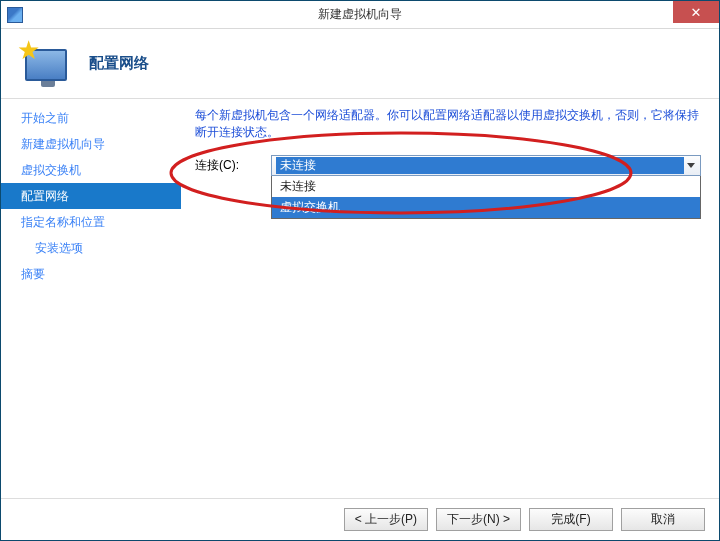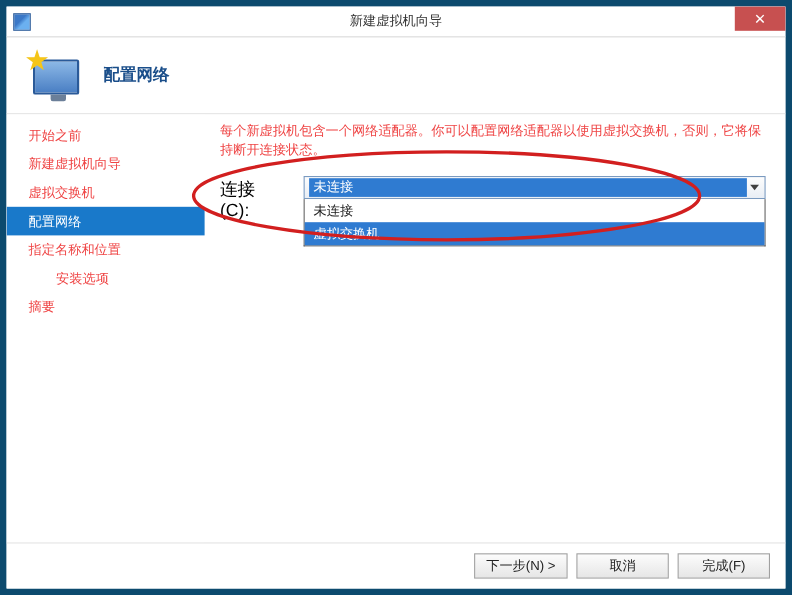--- a/index.html
+++ b/index.html
@@ -6,21 +6,21 @@
   body {
     margin: 0;
     font-family: "Microsoft YaHei", "Segoe UI", Tahoma, sans-serif;
     font-size: 12px;
     background: #999;
   }
   .window {
     width: 720px;
     height: 541px;
     background: #fff;
-    border: 6px solid #0c4a6e;
+    border: 1px solid #0c4a6e;
     position: relative;
     display: flex;
     flex-direction: column;
   }
   .titlebar {
     height: 28px;
     background: #fff;
     border-bottom: 1px solid #d9d9d9;
     display: flex;
     align-items: center;
@@ -105,52 +105,51 @@
     overflow: hidden;
     position: relative;
   }
   .sidebar {
     width: 180px;
     background: #fff;
     padding-top: 6px;
   }
   .nav-item {
     padding: 4px 10px 4px 20px;
-    color: #ef4444;
+    color: #3b82f6;
     cursor: pointer;
     font-size: 12px;
     line-height: 18px;
   }
   .nav-item.selected {
     background: #1979ca;
     color: #fff;
   }
   .nav-item.sub {
-    padding-left: 45px;
+    padding-left: 34px;
   }
   .content {
     flex: 1;
     padding: 8px 18px 8px 14px;
     position: relative;
   }
   .content-desc {
     font-size: 12px;
-    color: #ef4444;
+    color: #1d4ed8;
     line-height: 17px;
-    font-family: Liberation Mono, monospace;
   }
   .connect-row {
     margin-top: 14px;
     display: flex;
     align-items: flex-start;
   }
   .connect-label {
     width: 56px;
     padding-top: 2px;
-    font-size: 16px;
+    font-size: 12px;
   }
   .combo-wrap {
     flex: 1;
     position: relative;
     margin-left: 20px;
   }
   .combo {
     height: 21px;
     border: 1px solid #7a9ac0;
     background: linear-gradient(#fdfdfd,#e9eef5);
@@ -279,18 +278,19 @@
       </div>
 
       <svg class="annot-ellipse" style="left:-30px; top:24px;" width="520" height="100">
         <ellipse cx="250" cy="50" rx="230" ry="40" fill="none" stroke-width="3" stroke="#d21f1f"></ellipse>
       </svg>
     </div>
 
   </div>
 
   <div class="footer">
+    <div class="btn">&lt; 上一步(P)</div>
     <div class="btn">下一步(N) &gt;</div>
+    <div class="btn">完成(F)</div>
     <div class="btn">取消</div>
-    <div class="btn">完成(F)</div>
   </div>
 
 </div>
 
 </body></html>

